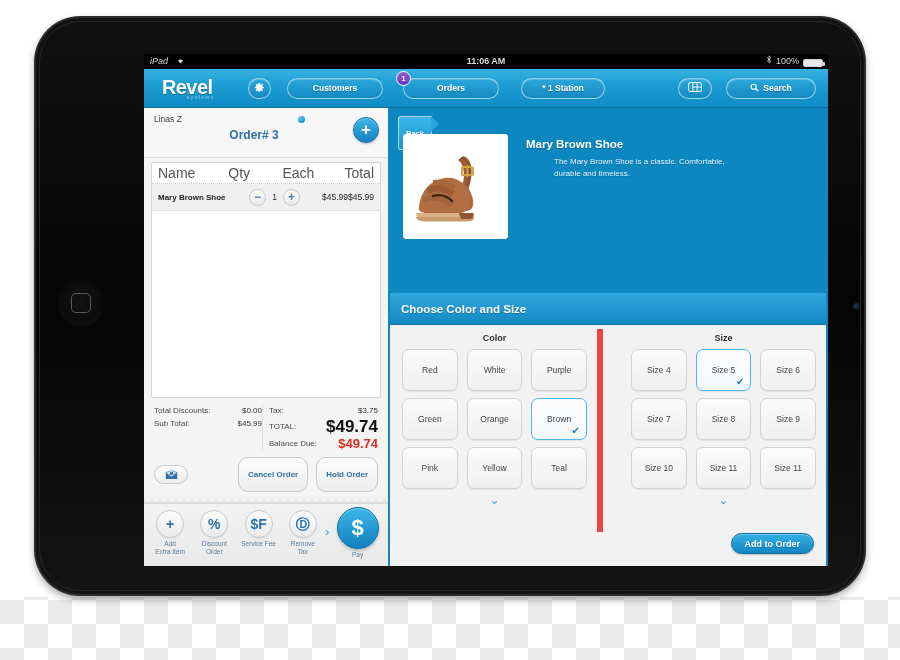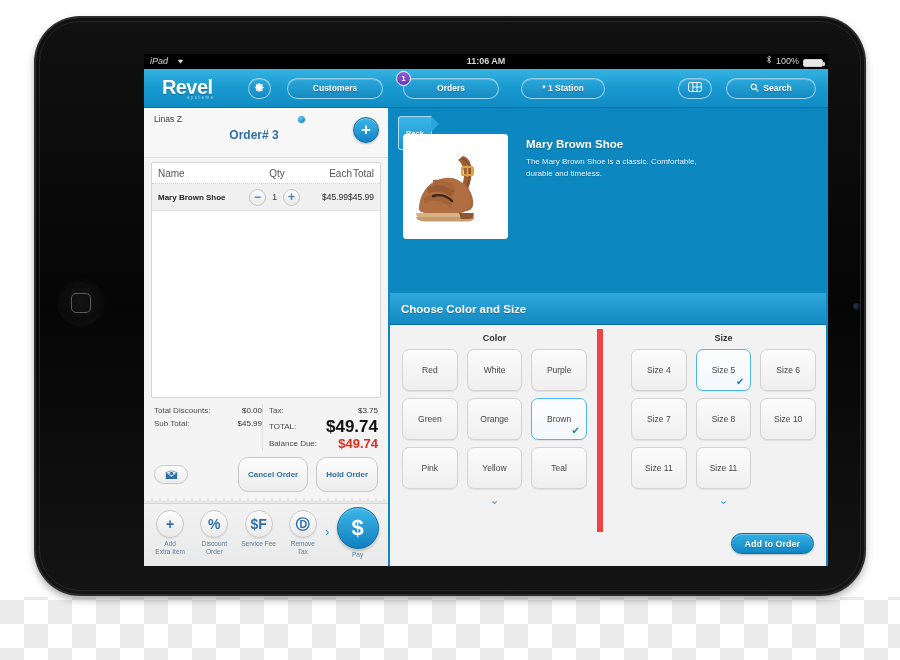--- a/index.html
+++ b/index.html
@@ -264,24 +264,25 @@
     border-radius: 2px;
     flex: 1;
     display: flex;
     flex-direction: column;
     min-height: 0;
   }
   #items-head {
     display: flex;
     align-items: center;
     height: 21px;
-    font-size: 10px;
+    font-size: 14px;
     color: #555;
     border-bottom: 1px dotted #c9c9c9;
     padding: 0 6px;
+    gap: 30px;
   }
   .col-name { width: 88px; }
   .col-qty  { width: 62px; text-align: center; }
   .col-each { width: 44px; text-align: right; }
   .col-total{ flex: 1; text-align: right; }
 
   .item-row {
     display: flex;
     align-items: center;
     height: 27px;
@@ -469,20 +470,21 @@
     font-weight: bold;
     text-shadow: 0 1px 1px rgba(0,0,0,0.25);
     margin-bottom: 6px;
   }
   #product-desc {
     color: #e4f3fb;
     font-size: 8px;
     line-height: 11.5px;
     max-width: 180px;
     text-shadow: 0 1px 1px rgba(0,0,0,0.15);
+    margin-left: 28px;
   }
 
   
   #options {
     position: absolute;
     left: 0; right: 0; bottom: 0;
     height: 273px;
     background: #f2f2f2;
     display: flex;
     flex-direction: column;
@@ -860,20 +862,23 @@
                   <div class="opt-btn">
                       <span>Size 6</span>
                     </div>
                   <div class="opt-btn">
                       <span>Size 7</span>
                     </div>
                   <div class="opt-btn">
                       <span>Size 8</span>
                     </div>
                   <div class="opt-btn">
+                      <span>Size 9</span>
+                    </div>
+                  <div class="opt-btn">
                       <span>Size 10</span>
                     </div>
                   <div class="opt-btn">
                       <span>Size 11</span>
                     </div>
                   <div class="opt-btn">
                       <span>Size 11</span>
                     </div>
                 </div>
                 <div class="opt-more">⌄</div>

